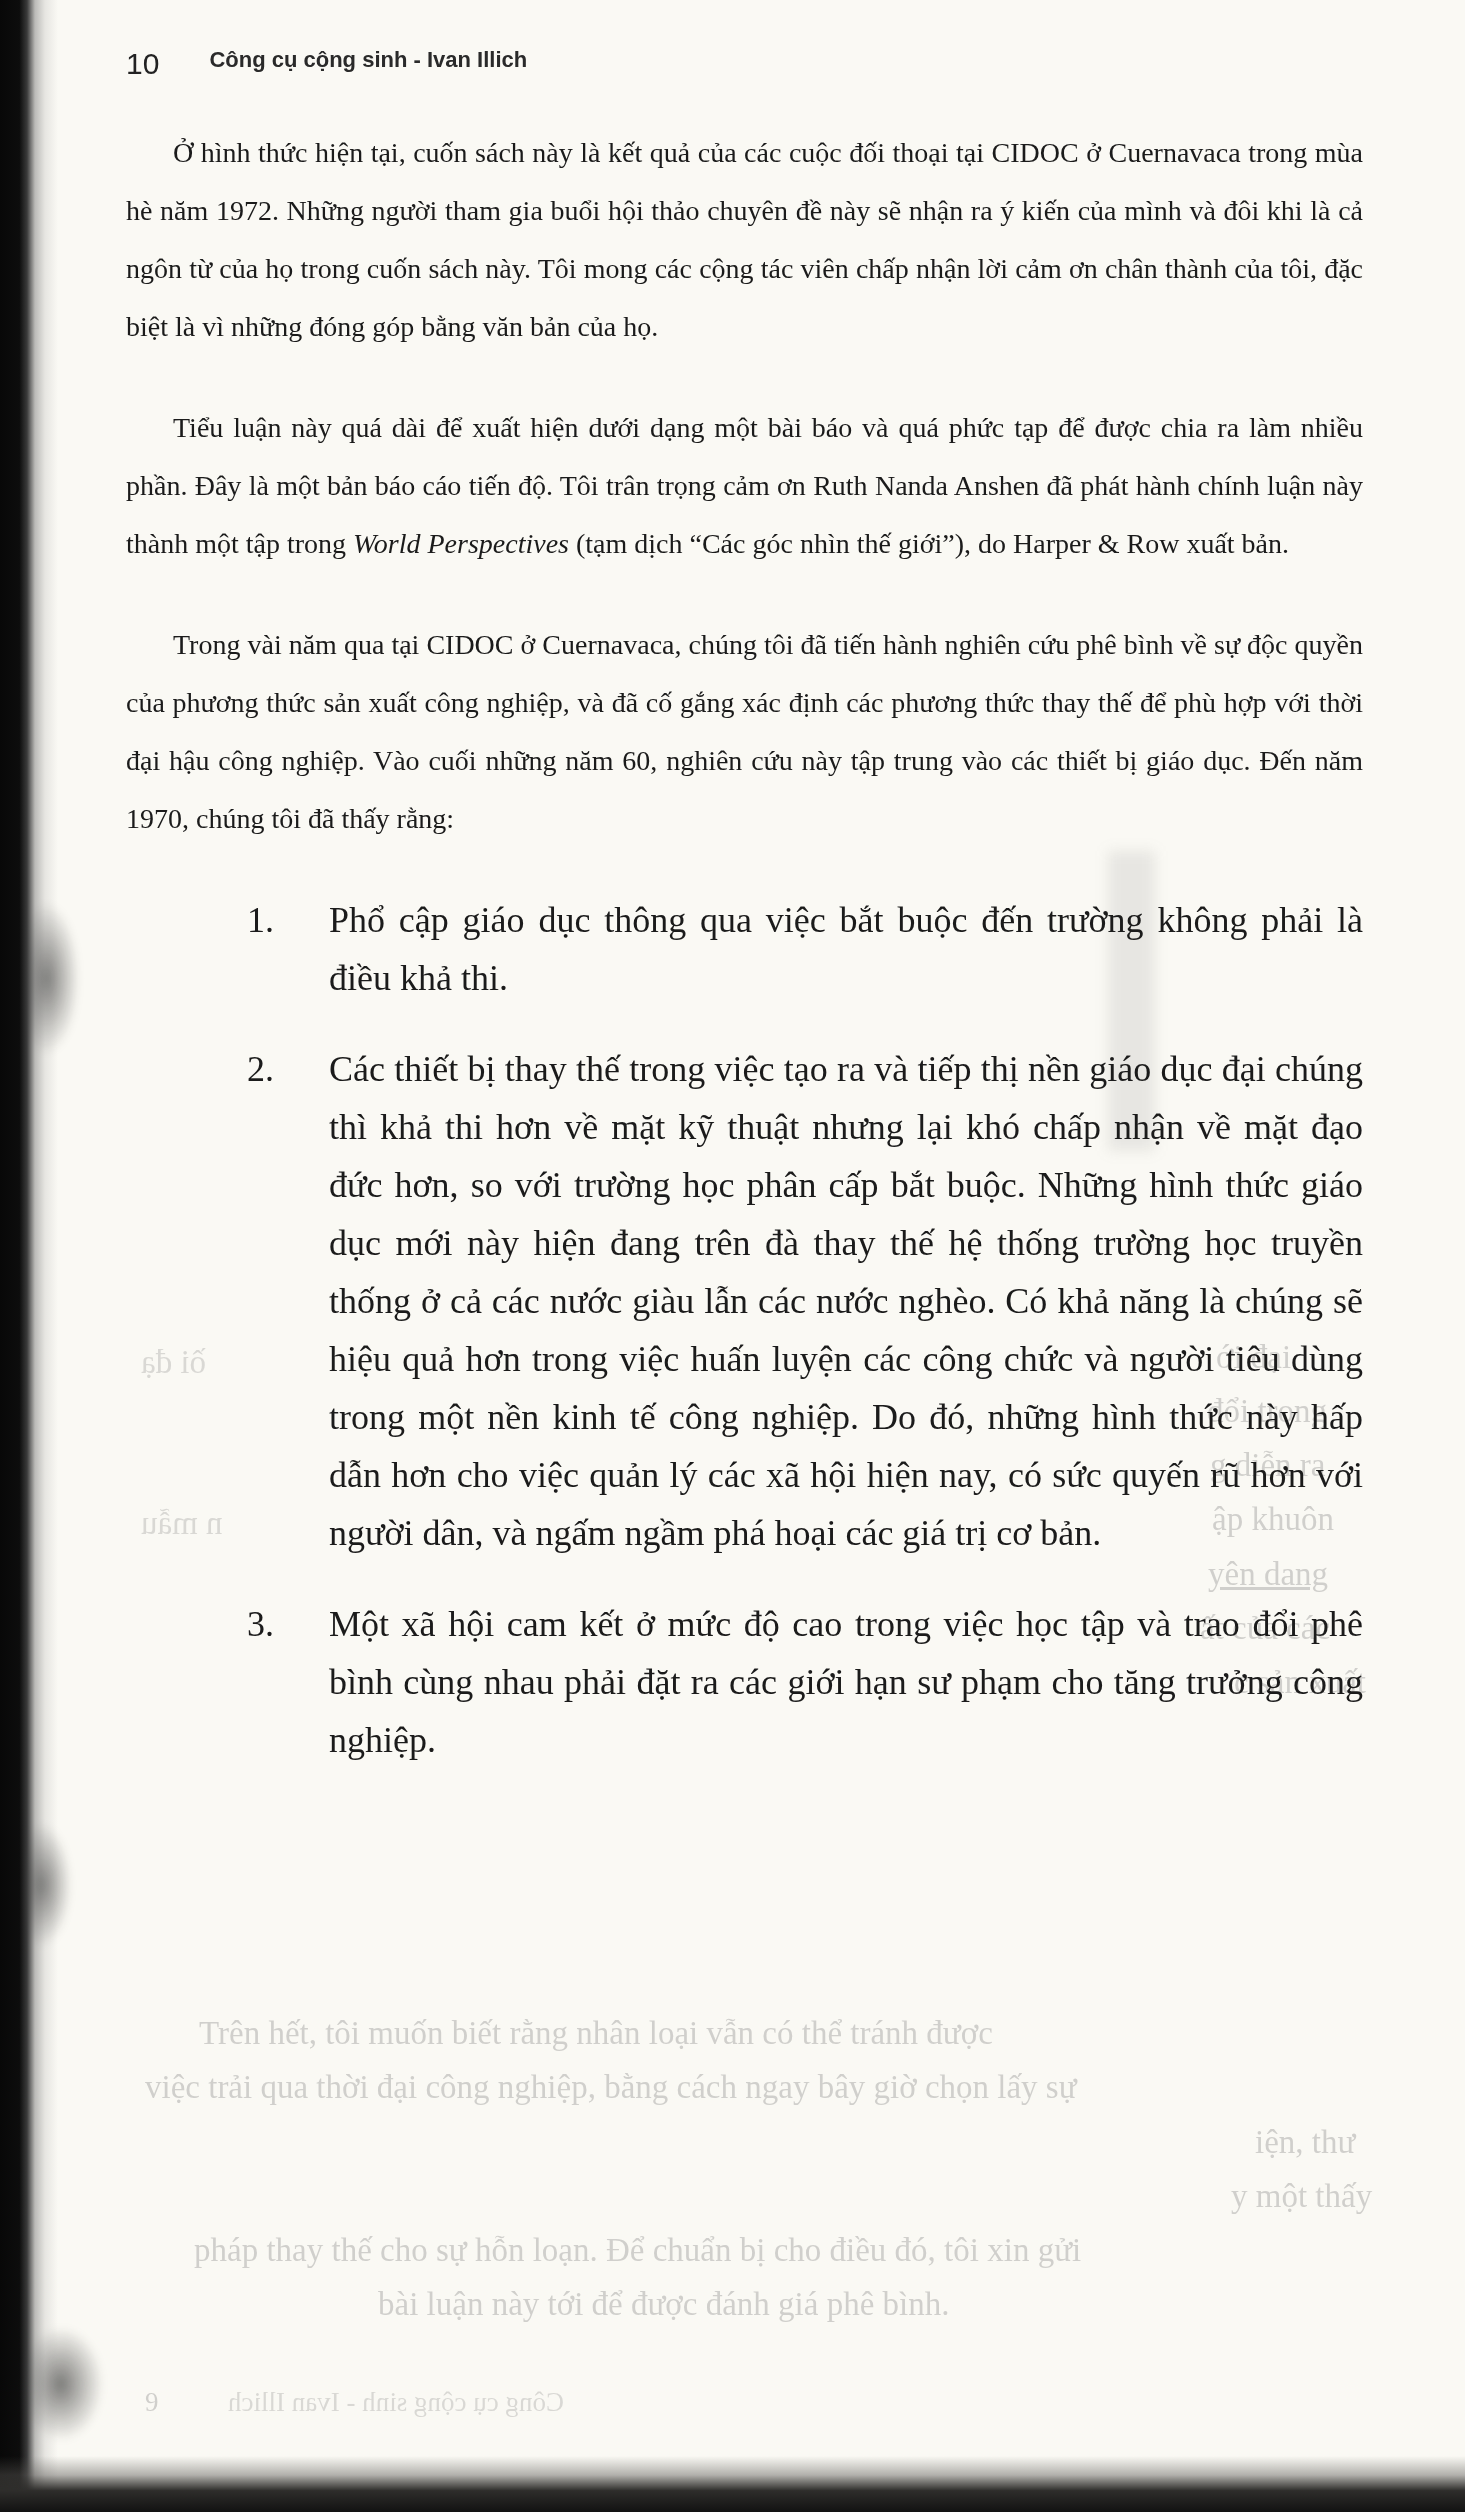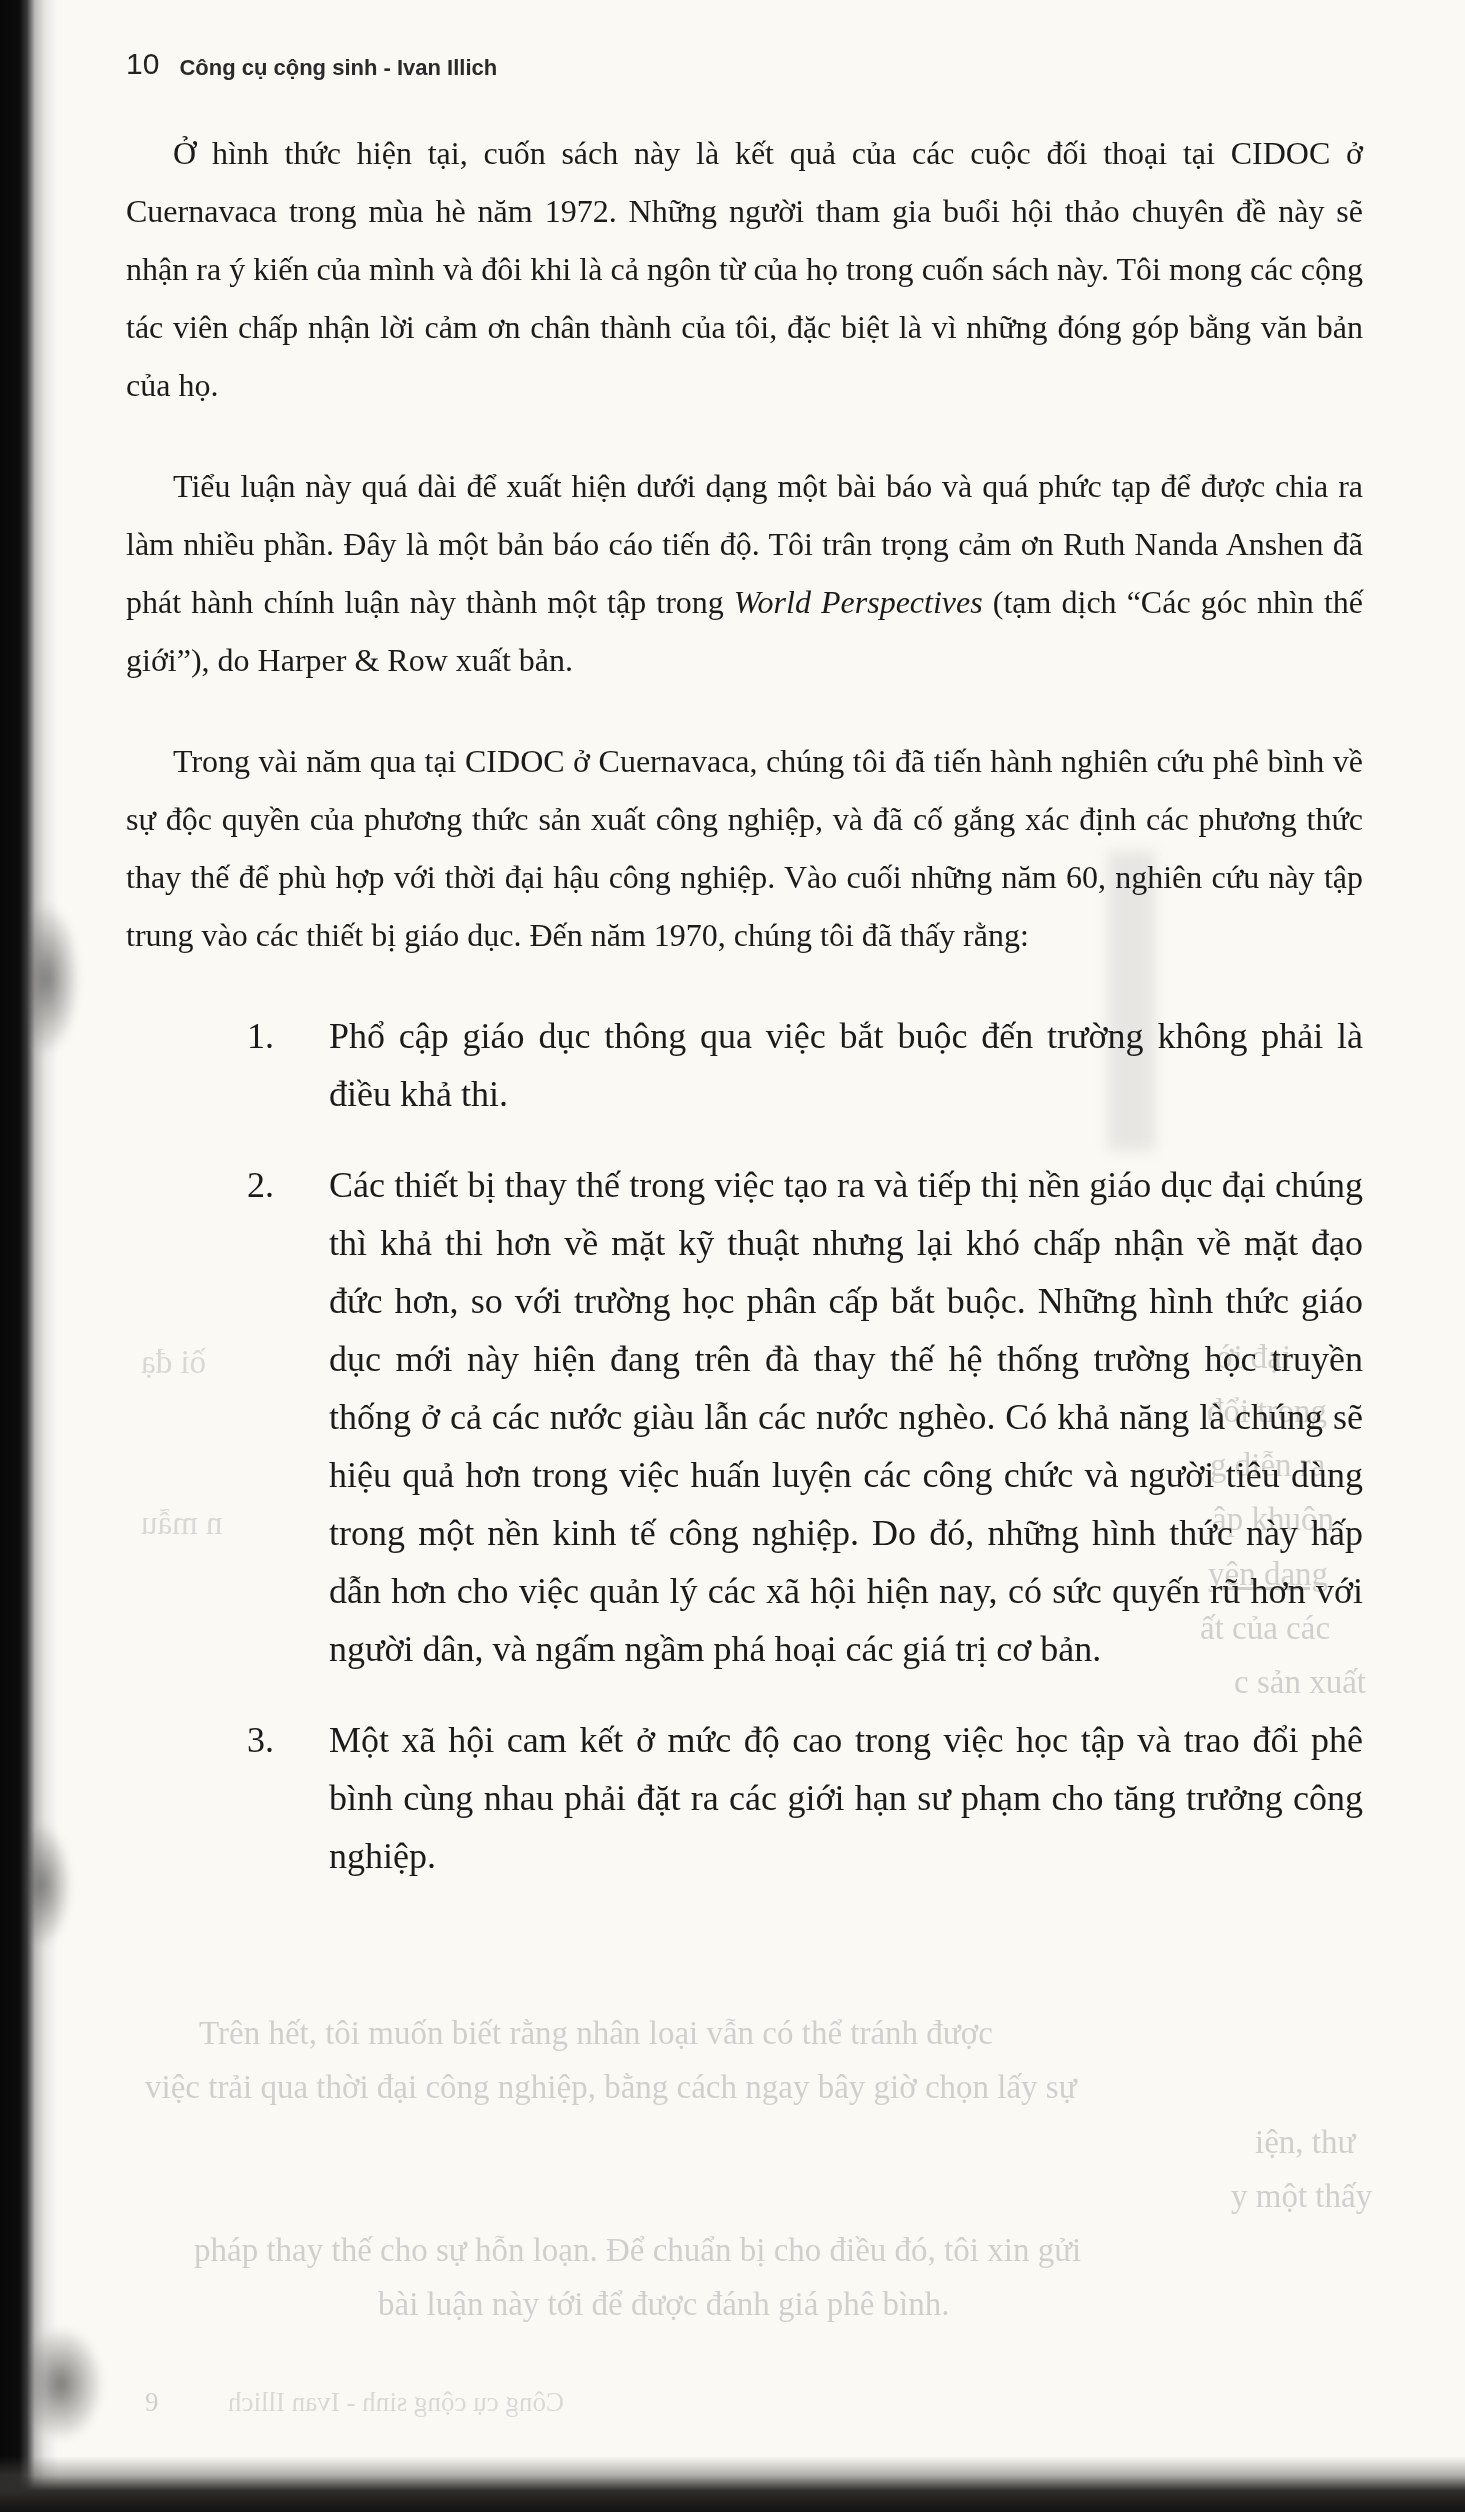--- a/index.html
+++ b/index.html
@@ -46,29 +46,29 @@
   }
   .bleed.mirror { transform: scaleX(-1); opacity: 0.26; }
   .bleed.small { font-size: 27px; }
 
   
   .content {
     position: relative; z-index: 1;
     padding: 47px 102px 0 126px;
   }
   .running-head {
-    display: flex; align-items: flex-end; gap: 20px;
+    display: flex; align-items: flex-start; gap: 50px;
     margin-bottom: 43px;
     font-family: "Liberation Sans", "DejaVu Sans", sans-serif;
   }
   .page-number { font-size: 30px; font-weight: 400; color: #222; }
   .running-title { font-size: 22px; font-weight: 700; color: #2a2a2a; }
 
   .para {
-    font-size: 32px; line-height: 58px;
+    font-size: 28px; line-height: 58px;
     text-align: justify; text-indent: 47px;
     margin: 0 0 43px 0;
   }
   .italic { font-style: italic; }
 
   .list { margin-left: 121px; }
   .list-item { display: flex; margin-bottom: 33px; }
   .list-marker {
     width: 82px; flex-shrink: 0;
     font-size: 36px; line-height: 58px;

